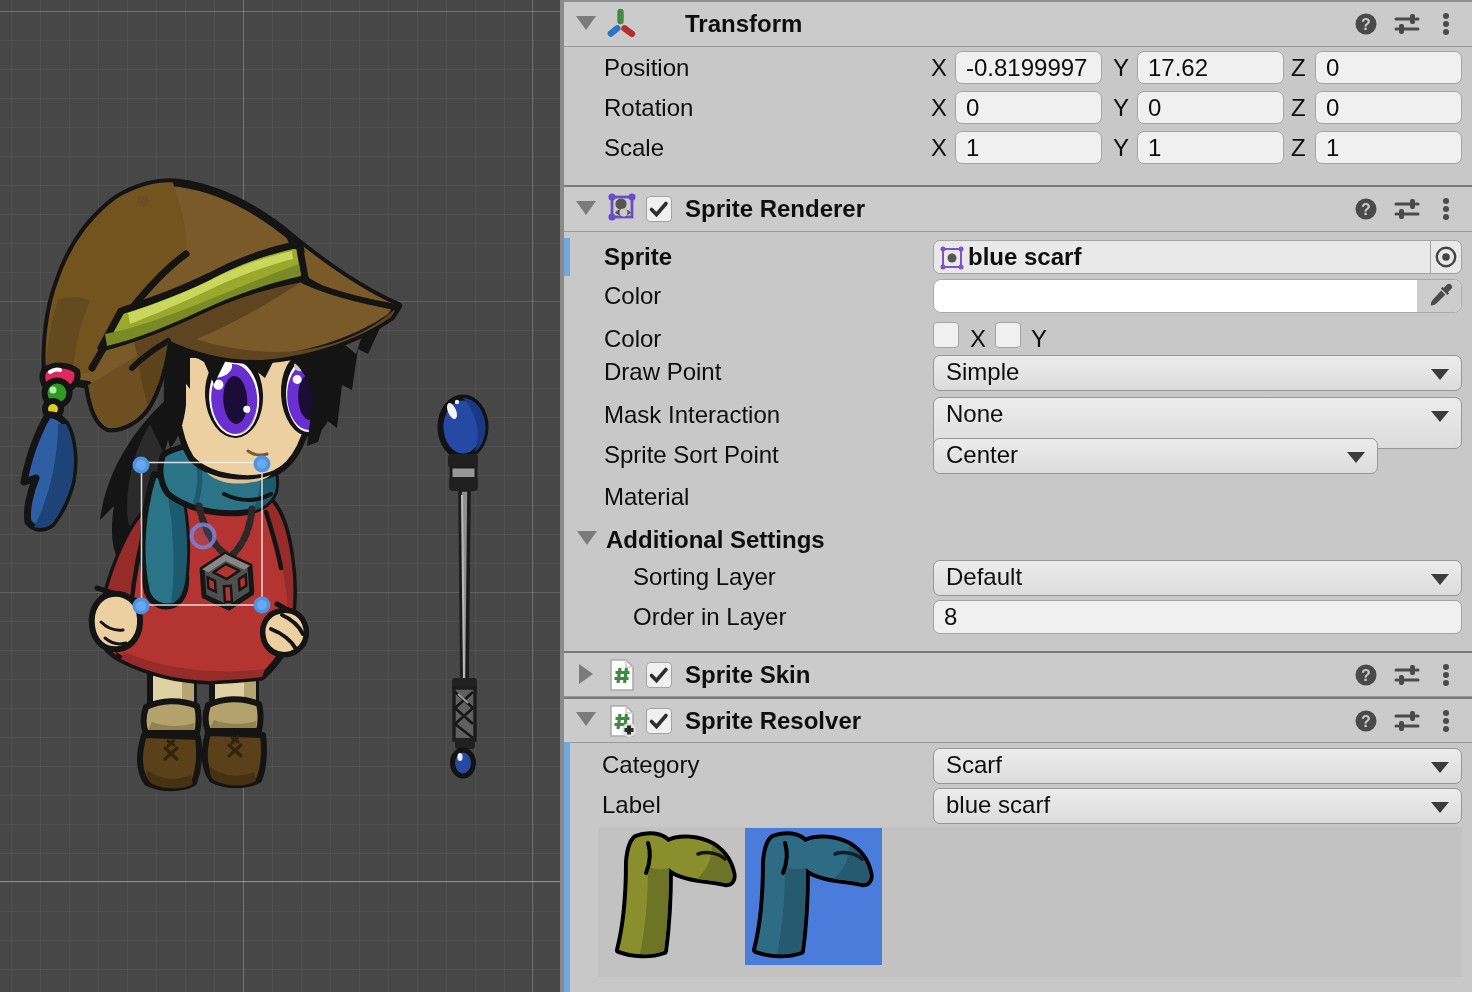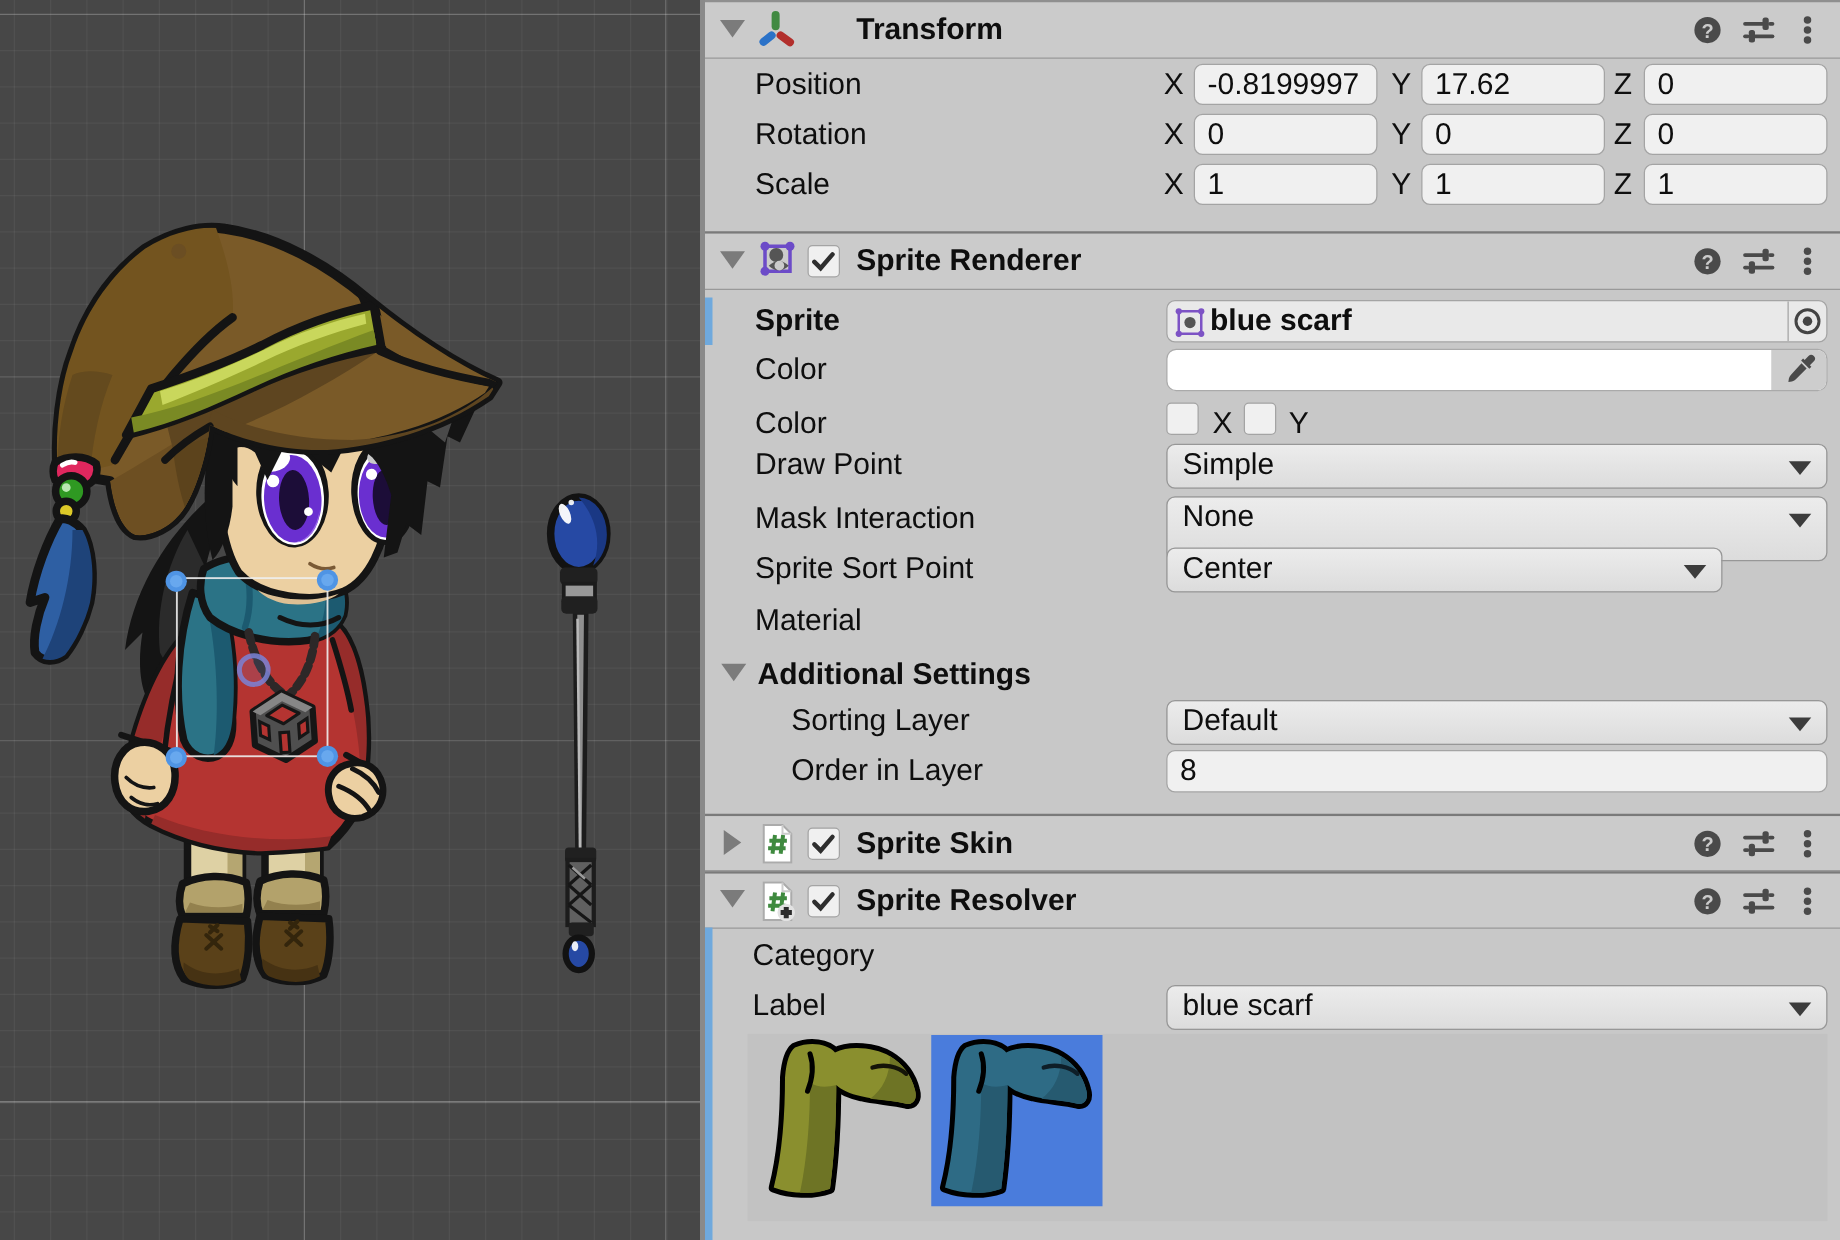--- a/index.html
+++ b/index.html
@@ -475,20 +475,24 @@
             <rect x="45" y="12" width="5" height="10" rx="2" fill="#4a4a4a"></rect>
             <g fill="#4a4a4a">
               <circle cx="92" cy="4" r="3"></circle>
               <circle cx="92" cy="12" r="3"></circle>
               <circle cx="92" cy="20" r="3"></circle>
             </g>
           </svg></div>
     </div>
     <div class="bluebar" style="top:742px;height:250px;"></div>
     <div class="lbl" style="left:38px;top:751px;">Category</div>
+    <div class="drop" style="left:369px;top:748px;width:529px;height:36px;">
+        <div class="tx">Scarf</div>
+        <div class="arr"></div>
+      </div>
     <div class="lbl" style="left:38px;top:791px;">Label</div>
     <div class="drop" style="left:369px;top:788px;width:529px;height:36px;">
         <div class="tx">blue scarf</div>
         <div class="arr"></div>
       </div>
 
     <div style="position:absolute;left:34px;top:827px;width:864px;height:150px;background:#c2c2c2;">
       <svg style="position:absolute;left:10px;top:1px;" width="137" height="137" viewBox="0 0 137 137">
         <g>
           <path d="M28,10 C40,5 54,7 60,14 C72,8 92,10 104,17 C114,23 121,32 124,44 C126,51 123,56 117,55 C106,52 93,52 81,49 C72,47 65,44 61,40 C61,62 60,94 56,123 C42,128 24,127 11,122 C18,95 20,62 20,34 C21,21 24,13 28,10 Z" fill="none" stroke="#000" stroke-width="8" stroke-linejoin="round"></path>

